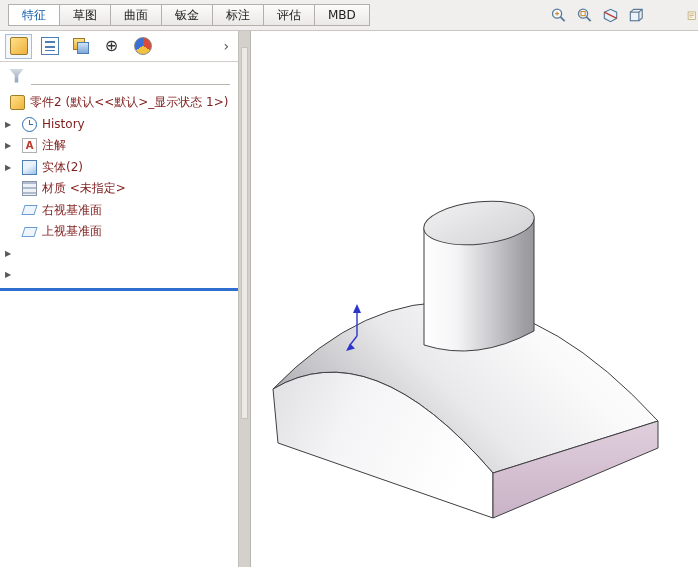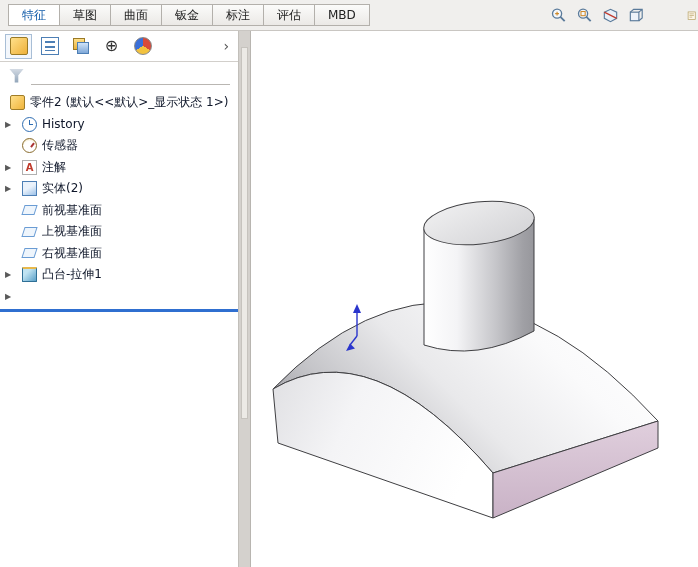--- a/index.html
+++ b/index.html
@@ -47,21 +47,21 @@
   .funnel{width:15px;height:14px;background:linear-gradient(#d4dbe4,#8fa3b8);clip-path:polygon(0 0,100% 0,62% 48%,62% 100%,38% 100%,38% 48%);flex:0 0 auto}
   .filter-box{flex:1;height:18px;border-bottom:1px solid #b9b6b2;background:#fff}
 
   
   .tree{padding-top:3px;flex:0 0 auto}
   .trow{height:21.5px;display:flex;align-items:center;padding-left:5px;white-space:nowrap;cursor:default}
   .trow.root{padding-left:8px}
   .trow .arrow{width:15px;font-size:8px;color:#595959;flex:0 0 auto}
   .hl{display:flex;align-items:center;gap:5px;padding:1px 4px 1px 2px}
   .trow.selected .hl{background:var(--selection-highlight,#aecdee)}
-  .label{color:#0f172a}
+  .label{color:#7f1d1d}
   .rollback{height:3px;background:var(--rollback-bar,#2f6fd0);margin-top:2px;flex:0 0 auto}
 
   
   .ic{width:15px;height:15px;flex:0 0 auto;position:relative;display:inline-block}
   .ic-part{background:linear-gradient(135deg,#ffe08a,#f0b43c);border:1px solid #a07d28;border-radius:2px}
   .ic-history{border:1.5px solid #2e6db2;border-radius:50%;background:#fff}
   .ic-history::before{content:"";position:absolute;left:5.5px;top:2.5px;width:1.5px;height:4.5px;background:#2e6db2}
   .ic-history::after{content:"";position:absolute;left:5.5px;top:6px;width:4.5px;height:1.5px;background:#2e6db2}
   .ic-sensor{border:1.5px solid #8a6d2f;border-radius:50%;background:radial-gradient(circle at 50% 62%,#fff 55%,#e8d59a)}
   .ic-sensor::after{content:"";position:absolute;left:6.5px;top:3px;width:1.5px;height:5px;background:#a33;transform:rotate(38deg);transform-origin:bottom center}
@@ -164,67 +164,56 @@
             </span>
         </div>
       <div class="trow">
             <span class="arrow">▶</span>
             <span class="hl">
               <span class="ic ic-history"></span>
               <span class="label">History</span>
             </span>
           </div>
           <div class="trow">
-            <span class="arrow"></span>
-            <span class="hl">
-              <span class="ic ic-sensor"></span>
-              <span class="label">传感器</span>
-            </span>
-          </div>
-          <div class="trow">
             <span class="arrow">▶</span>
             <span class="hl">
               <span class="ic ic-annot"></span>
               <span class="label">注解</span>
             </span>
           </div>
           <div class="trow">
             <span class="arrow">▶</span>
             <span class="hl">
               <span class="ic ic-bodies"></span>
               <span class="label">实体(2)</span>
             </span>
           </div>
           <div class="trow">
             <span class="arrow"></span>
             <span class="hl">
+              <span class="ic ic-material"></span>
+              <span class="label">材质 &lt;未指定&gt;</span>
+            </span>
+          </div>
+          <div class="trow">
+            <span class="arrow"></span>
+            <span class="hl">
               <span class="ic ic-plane"></span>
-              <span class="label">前视基准面</span>
+              <span class="label">右视基准面</span>
             </span>
           </div>
           <div class="trow">
             <span class="arrow"></span>
             <span class="hl">
               <span class="ic ic-plane"></span>
               <span class="label">上视基准面</span>
             </span>
           </div>
           <div class="trow">
-            <span class="arrow"></span>
-            <span class="hl">
-              <span class="ic ic-plane"></span>
-              <span class="label">右视基准面</span>
-            </span>
-          </div>
-          <div class="trow">
-            <span class="arrow">▶</span>
-            <span class="hl">
-              <span class="ic ic-extrude"></span>
-              <span class="label">凸台-拉伸1</span>
-            </span>
+            <span class="arrow">▶</span>
           </div>
           <div class="trow selected">
             <span class="arrow">▶</span>
           </div>
         </div>
 
       <div class="rollback"></div>
 
     </aside>
 

